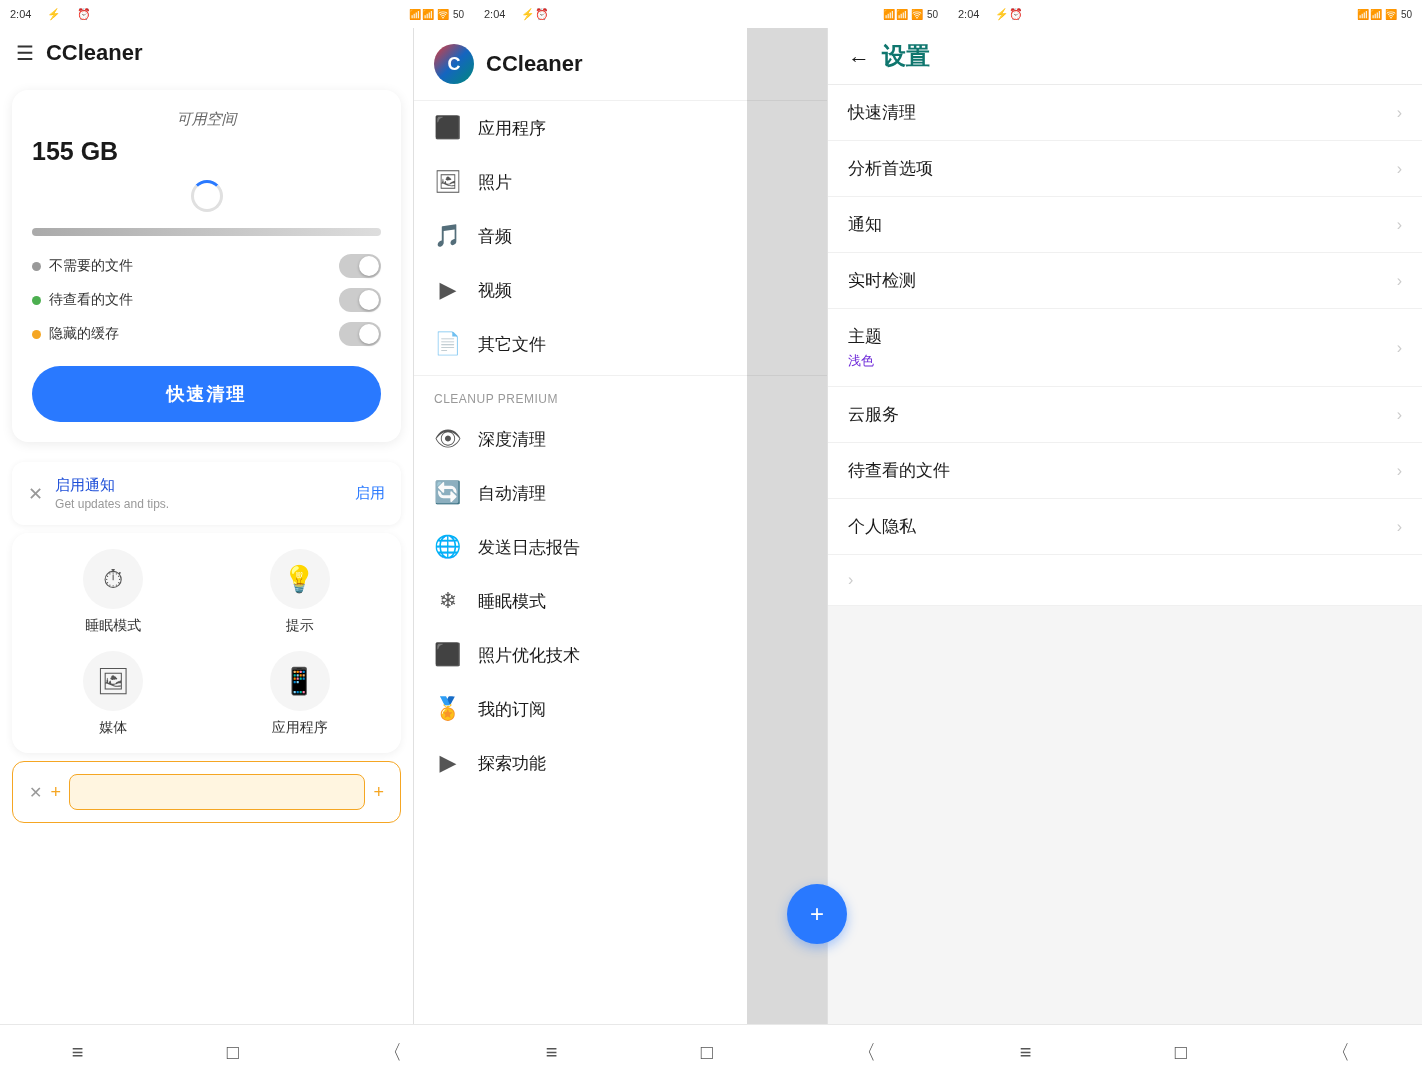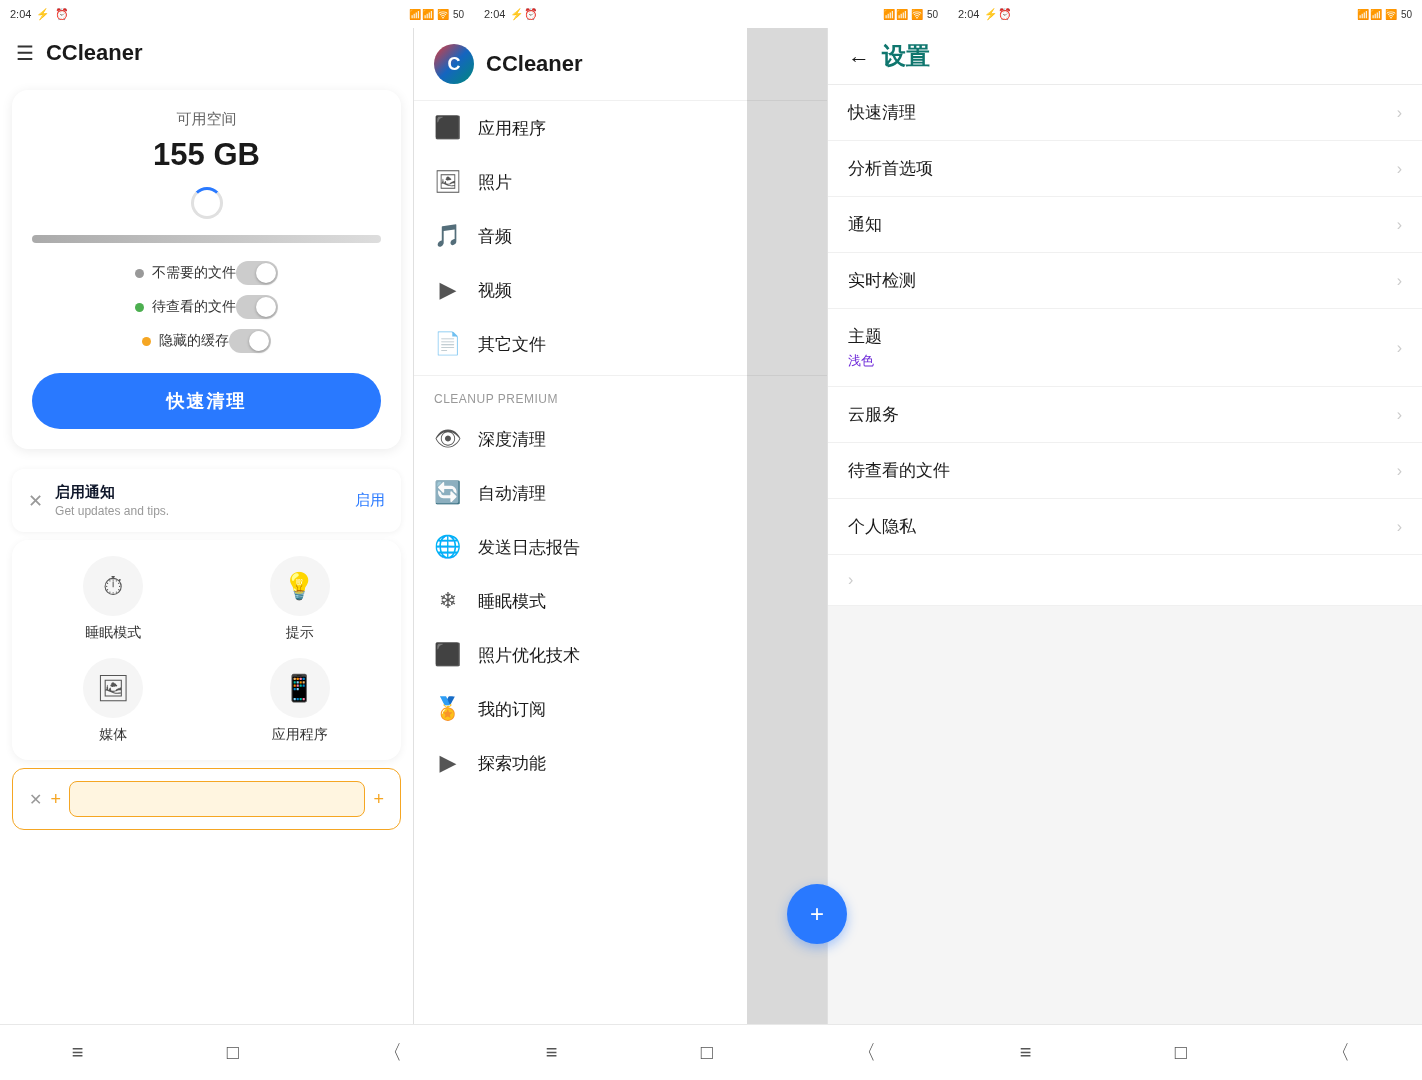--- a/index.html
+++ b/index.html
@@ -22,21 +22,21 @@
     }
     .status-panel {
       flex: 1;
       display: flex;
       align-items: center;
       justify-content: space-between;
       padding: 0 10px;
       font-size: 11px;
       color: #333;
     }
-    .status-left { display: flex; align-items: center; gap: 5px; }
+    .status-left { display: flex; align-items: center; gap: 16px; }
     .status-right { display: flex; align-items: center; gap: 3px; font-size: 10px; }
 
     
     .main-area {
       flex: 1;
       display: flex;
       background: #f0f0f0;
     }
 
     
@@ -73,24 +73,25 @@
       background: #fff;
       border-radius: 16px;
       padding: 20px;
       box-shadow: 0 2px 12px rgba(0,0,0,0.08);
     }
     .storage-label {
       text-align: center;
       color: #666;
       font-size: 15px;
       margin-bottom: 8px;
+      font-style: italic;
     }
     .storage-size {
-      text-align: center;
-      font-size: 31px;
+      text-align: left;
+      font-size: 25px;
       font-weight: 700;
       color: #1a1a1a;
       margin-bottom: 14px;
     }
     .loading-spinner {
       width: 32px;
       height: 32px;
       border: 3px solid #e0e0e0;
       border-top: 3px solid #2979ff;
       border-radius: 50%;
@@ -103,21 +104,21 @@
       height: 8px;
       background: linear-gradient(to right, #aaa, #ddd);
       border-radius: 4px;
       margin-bottom: 18px;
     }
 
     .toggle-items { display: flex; flex-direction: column; gap: 10px; margin-bottom: 20px; }
     .toggle-item {
       display: flex;
       align-items: center;
-      justify-content: center;
+      justify-content: space-between;
     }
     .toggle-label { display: flex; align-items: center; gap: 8px; font-size: 14px; color: #333; }
     .dot {
       width: 9px; height: 9px; border-radius: 50%;
     }
     .dot-gray { background: #999; }
     .dot-orange { background: #f5a623; }
     .dot-green { background: #4caf50; }
 
     .toggle {
@@ -148,21 +149,21 @@
       padding: 14px 16px;
       background: #fff;
       border-radius: 12px;
       display: flex;
       align-items: center;
       gap: 12px;
       box-shadow: 0 1px 6px rgba(0,0,0,0.06);
     }
     .notif-close { color: #999; font-size: 18px; cursor: pointer; }
     .notif-content { flex: 1; }
-    .notif-title { font-size: 15px; font-weight: 700; color: #0f172a; }
+    .notif-title { font-size: 15px; font-weight: 400; color: #1d4ed8; }
     .notif-sub { font-size: 12px; color: #999; margin-top: 2px; }
     .notif-action { color: #2979ff; font-size: 15px; font-weight: 500; cursor: pointer; }
 
     
     .shortcuts-grid {
       display: grid;
       grid-template-columns: 1fr 1fr;
       gap: 16px;
       padding: 16px;
       margin: 8px 12px 0;

